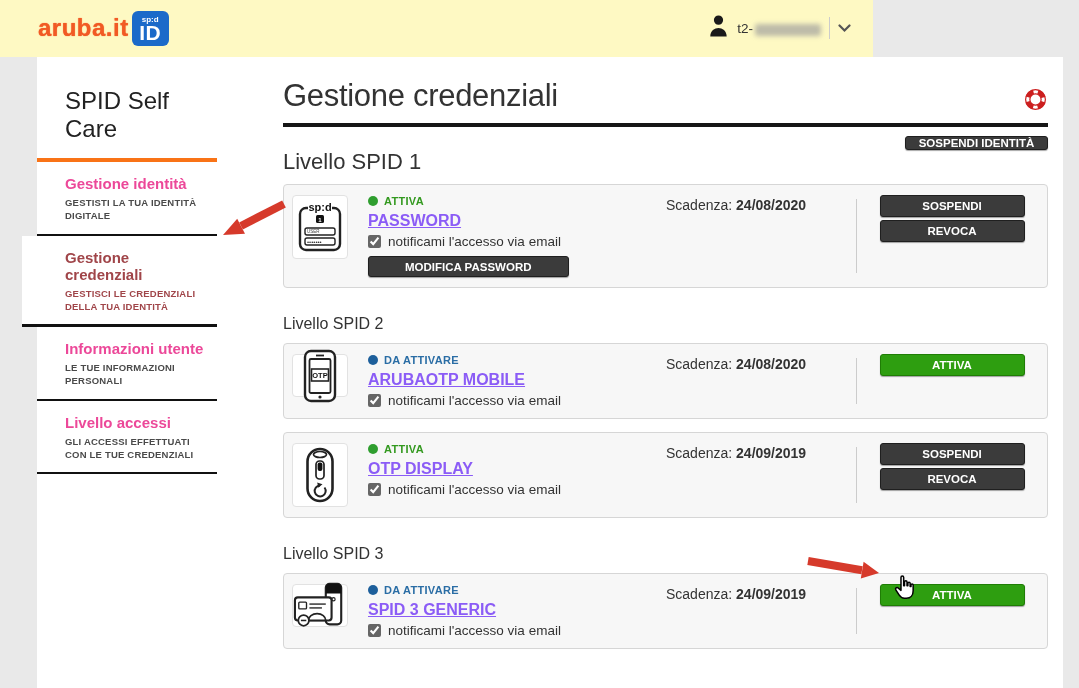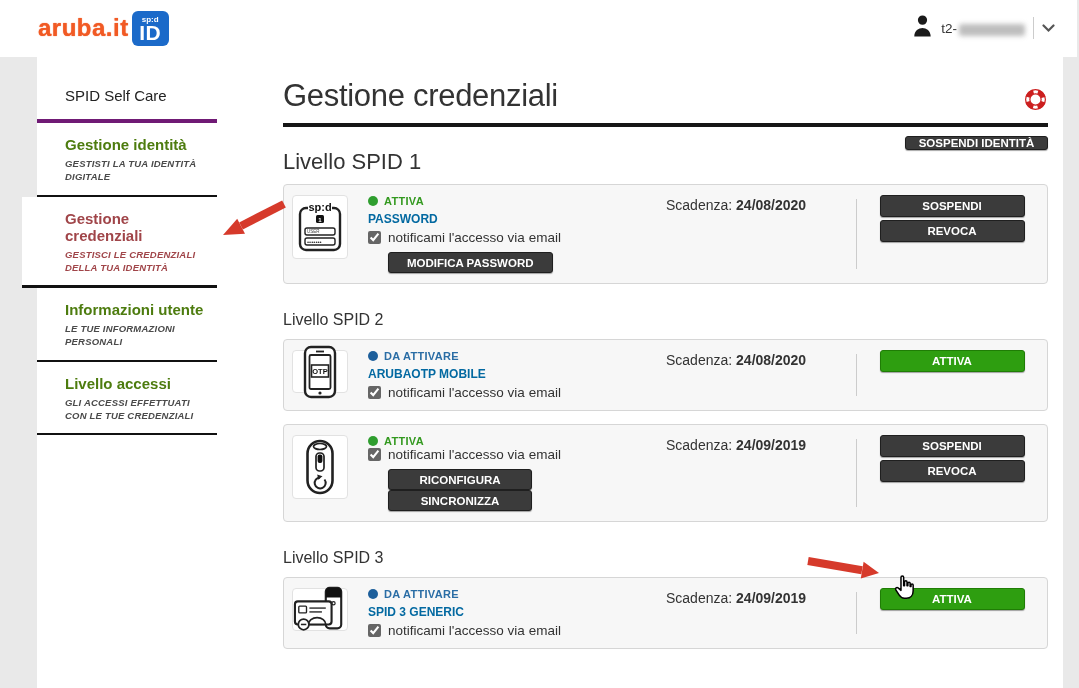--- a/index.html
+++ b/index.html
@@ -1,76 +1,76 @@
 <!DOCTYPE html>
 <html><head>
 <meta charset="utf-8">
 <style>
   * { margin:0; padding:0; box-sizing:border-box; }
   html,body { background:#e9e9e9; font-family:"Liberation Sans", sans-serif; }
   #app { position:relative; width:1079px; height:688px; background:#e9e9e9; overflow:hidden; }
 
   
-  .topbar { position:absolute; top:0; left:0; width:1077px; height:57px; background:#ffffff; z-index:5; }
+  .topbar { position:absolute; top:0; left:0; width:873px; height:57px; background:#fef9c3; z-index:5; }
   .logo { position:absolute; left:38px; top:11px; display:flex; align-items:flex-start; cursor:pointer; }
   .logo-brand { font-size:24px; font-weight:800; color:#f15a24; letter-spacing:.5px; line-height:34px;
                 text-shadow:0 0 1px #f15a24; }
   .logo-badge { margin-left:3px; width:37px; height:35px; background:#1b6ac9; border-radius:6px;
                 display:flex; flex-direction:column; align-items:center; justify-content:center; color:#fff; }
   .badge-top { font-size:8px; font-weight:700; line-height:8px; }
   .badge-main { font-size:21px; font-weight:800; line-height:17px; letter-spacing:.5px; }
   .user { position:absolute; right:22px; top:14px; display:flex; align-items:center; gap:8px; cursor:pointer; }
   .user-name { font-size:13.5px; color:#333; display:flex; align-items:flex-end; }
   .user-blur { display:inline-block; width:66px; height:12px; margin-left:2px; background:#9a9a9a;
                border-radius:2px; filter:blur(2.5px); opacity:.65; }
   .user-divider { width:1px; height:22px; background:#ccc; }
 
   
   .panel { position:absolute; left:37px; top:57px; width:1026px; height:631px; background:#fff; }
 
   
   .sidebar { position:absolute; left:0; top:0; width:180px; }
-  .sb-title { font-size:15px; color:#222; padding:30px 0 15px 28px; border-bottom:4px solid #701a75; }
+  .sb-title { font-size:24px; color:#222; padding:30px 0 15px 28px; border-bottom:4px solid #f97316; }
   .sb-item { padding:13px 8px 11px 28px; border-bottom:2px solid #111; cursor:pointer; background:#fff; }
   .sb-item.active { margin-left:-15px; padding-left:43px; border-bottom:3px solid #111; position:relative; z-index:6; }
-  .sb-label { font-size:15px; font-weight:700; color:#4d7c0f; }
-  .sb-sub { font-size:9.5px; font-weight:700; color:#4a4a4a; margin-top:4px; line-height:1.4; letter-spacing:.2px;font-style:italic; }
+  .sb-label { font-size:15px; font-weight:700; color:#ec4899; }
+  .sb-sub { font-size:9.5px; font-weight:700; color:#4a4a4a; margin-top:4px; line-height:1.4; letter-spacing:.2px; }
   .sb-item.active .sb-label, .sb-item.active .sb-sub { color:#a04549; }
 
   
   .main { position:absolute; left:246px; top:0; width:765px; }
   .page-title { font-size:31px; font-weight:500; color:#333; margin-top:21px; letter-spacing:-.3px; }
   .help-icon { position:absolute; right:2px; top:32px; cursor:pointer; }
   .title-rule { height:4px; background:#161616; margin-top:9px; }
 
   .sect-row { display:flex; justify-content:space-between; margin-top:9px; }
   .sect-heading { font-size:22px; font-weight:500; color:#333; margin:13px 0 0; }
   h2.solo { font-size:16px; font-weight:500; color:#333; margin:27px 0 10px; }
 
   .btn { display:block; border-radius:3px; font-family:"Liberation Sans",sans-serif; cursor:pointer;
          font-weight:700; text-align:center; }
   .btn.dark { background:#3b3b3b; color:#fff; border:1px solid #1f1f1f; font-size:11.5px;
               box-shadow:0 1px 1px rgba(0,0,0,.35); }
   .btn.green { background:#2e9e10; color:#fff; border:1px solid #1f7d05; font-size:11.5px;
                box-shadow:0 1px 1px rgba(0,0,0,.35); }
   .btn.side { width:145px; height:22px; margin:0 auto 3px; }
   .btn.top-right { width:143px; height:14px; }
-  .btn.inline { display:inline-block; height:21px; padding:0 18px; margin-right:1px;margin-left:20px; }
+  .btn.inline { display:inline-block; height:21px; padding:0 36px; margin-right:1px; }
 
   
   .card { background:#f7f7f7; border:1px solid #d6d6d6; border-radius:4px; margin:9px 0 13px;
           display:grid; grid-template-columns:76px 1fr 190px 1px 190px; padding:10px 0 10px 8px; }
   .c-iconbox { width:56px; height:64px; background:#fff; border:1px solid #e2e2e2; border-radius:4px;
                display:flex; align-items:center; justify-content:center; }
   .card.short .c-iconbox { height:43px; }
   .c-status { display:flex; align-items:center; gap:6px; font-size:11px; font-weight:700; letter-spacing:.3px; }
   .c-status .dot { width:10px; height:10px; border-radius:50%; }
   .c-status.green { color:#33991f; } .c-status.green .dot { background:#2f9e2f; }
   .c-status.blue { color:#2a6da5; } .c-status.blue .dot { background:#1d5f9b; }
-  .c-name { font-size:12px; font-weight:700; color:#0369a1; margin:5px 0 4px; }
+  .c-name { font-size:16px; font-weight:700; color:#8b5cf6; margin:5px 0 4px;text-decoration:underline; }
   .c-notify { display:flex; align-items:center; font-size:13.5px; color:#333; cursor:pointer; }
   .c-notify input { width:13px; height:13px; margin-right:7px; accent-color:#666; }
   .c-inline { margin-top:7px; }
   .c-scad { font-size:14px; color:#333; padding-top:2px; }
   .c-scad b { font-weight:600; }
   .c-sep { background:#ccc; margin:4px 0; }
   .c-actions { padding-top:0; }
 
   
   .annot { position:absolute; z-index:50; pointer-events:none; }
@@ -235,28 +235,25 @@
             <path d="M19.5 40.5 a5.5 5.5 0 1 1 -4.5 -2.1" fill="none" stroke="#222" stroke-width="2"></path>
             <polygon points="12.2,35.5 17.5,37.2 13.2,40.8" fill="#222"></polygon>
           </svg>
         </div>
           </div>
         <div class="c-info">
           <div class="c-status green">
             <span class="dot"></span>
             <span>ATTIVA</span>
           </div>
+          <div class="c-name">OTP DISPLAY</div>
           <label class="c-notify">
             <input type="checkbox" checked="" style="">
             <span>notificami l'accesso via email</span>
           </label>
-          <div class="c-inline">
-            <button class="btn dark inline" style="width:144px">RICONFIGURA</button>
-            <button class="btn dark inline" style="width:144px">SINCRONIZZA</button>
-          </div>
         </div>
         <div class="c-scad">
           <span>Scadenza:</span> <b>24/09/2019</b>
         </div>
         <div class="c-sep"></div>
         <div class="c-actions">
           <button class="btn dark side">SOSPENDI</button>
           <button class="btn dark side">REVOCA</button>
         </div>
       </div>

